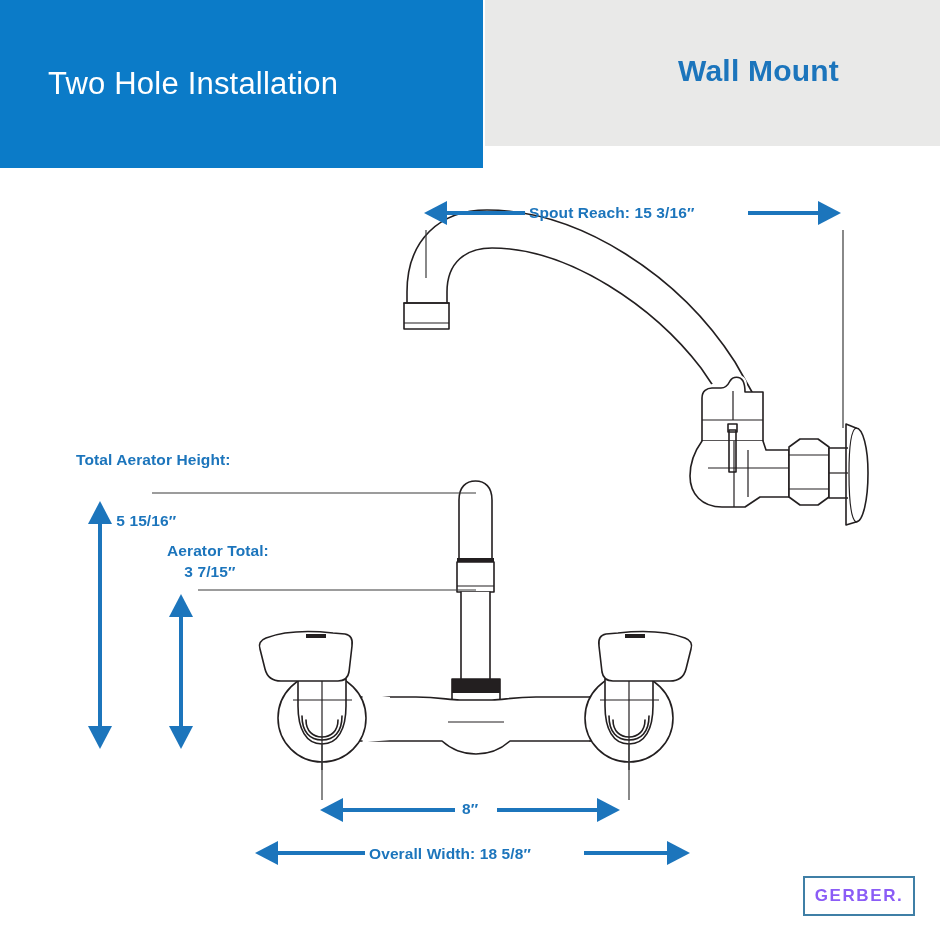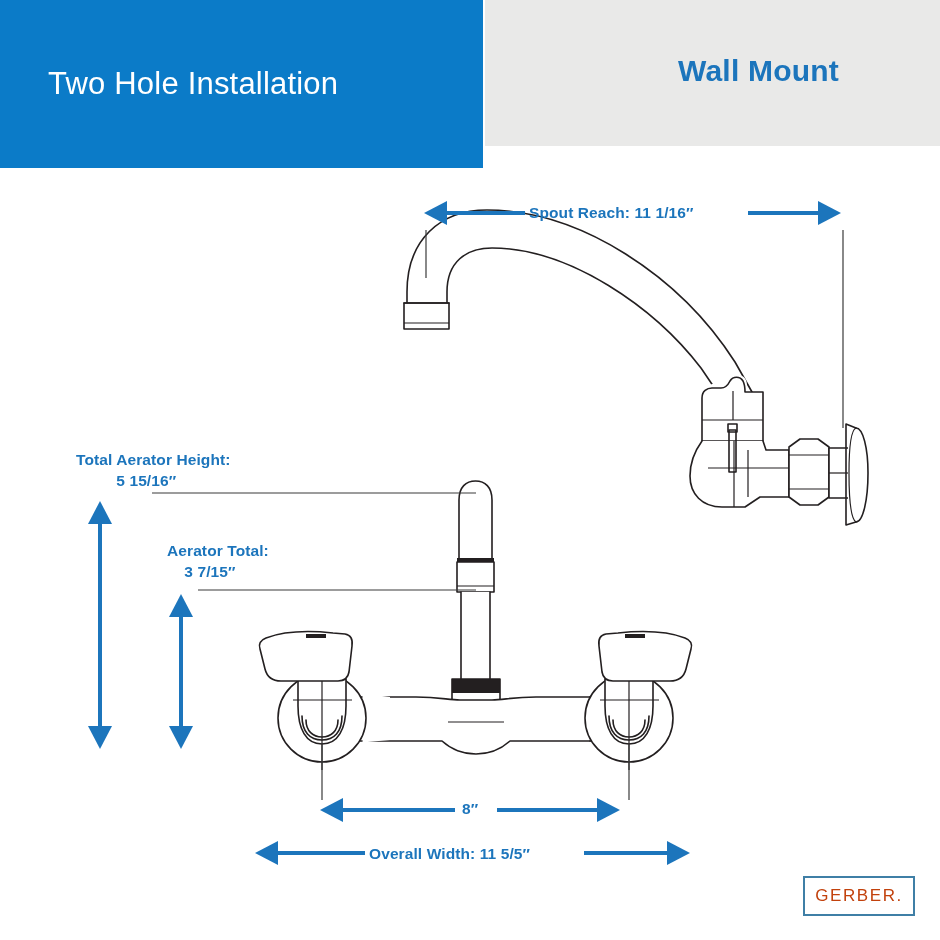--- a/index.html
+++ b/index.html
@@ -92,20 +92,21 @@
   }
   .lbl-total {
     left: 76px;
     top: 449px;
     text-align: left;
   }
   .lbl-total .l2 {
     display: block;
     text-align: center;
     padding-right: 14px;
+    margin-top: 40px;
   }
   .lbl-aerator {
     left: 167px;
     top: 540px;
   }
   .lbl-aerator .l2 {
     display: block;
     text-align: center;
     padding-right: 16px;
   }
@@ -125,23 +126,23 @@
     top: 876px;
     width: 108px;
     height: 36px;
     border: 2px solid #3f7fa6;
     display: flex;
     align-items: center;
     justify-content: center;
     background: #ffffff;
   }
   .logo-text {
-    color: #c2410c;
+    color: #8b5cf6;
     font-size: 17px;
-    font-weight: normal;
+    font-weight: bold;
     letter-spacing: 1.6px;
     white-space: nowrap;
   }
 </style>
 </head>
 <body>
 
 <div id="root">
 
   <div class="tab-primary">
@@ -430,33 +431,33 @@
 
       <g>
         <line class="dimline" x1="271" y1="853" x2="365" y2="853"></line>
         <line class="dimline" x1="584" y1="853" x2="674" y2="853"></line>
         <polygon class="dimhead" points="255,853 278,841 278,865"></polygon>
         <polygon class="dimhead" points="690,853 667,841 667,865"></polygon>
       </g>
     </svg>
   </div>
 
-  <div class="dim-label lbl-spout">Spout Reach: 11 1/16″</div>
+  <div class="dim-label lbl-spout">Spout Reach: 15 3/16″</div>
 
   <div class="dim-label two-line lbl-total">
     <span>Total Aerator Height:</span>
     <span class="l2">5 15/16″</span>
   </div>
 
   <div class="dim-label two-line lbl-aerator">
     <span>Aerator Total:</span>
     <span class="l2">3 7/15″</span>
   </div>
 
   <div class="dim-label lbl-eight">8″</div>
 
-  <div class="dim-label lbl-overall">Overall Width: 11 5/5″</div>
+  <div class="dim-label lbl-overall">Overall Width: 18 5/8″</div>
 
   <div class="logo-box">
     <span class="logo-text">GERBER.</span>
   </div>
 
 </div>
 
 </body></html>

